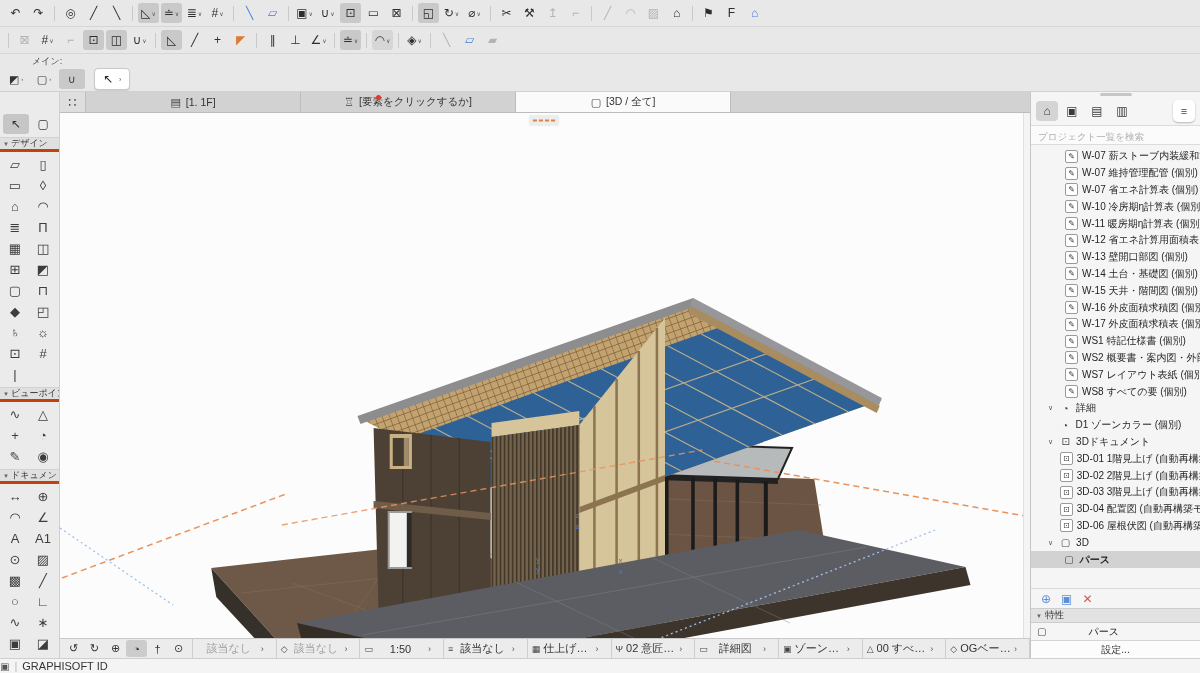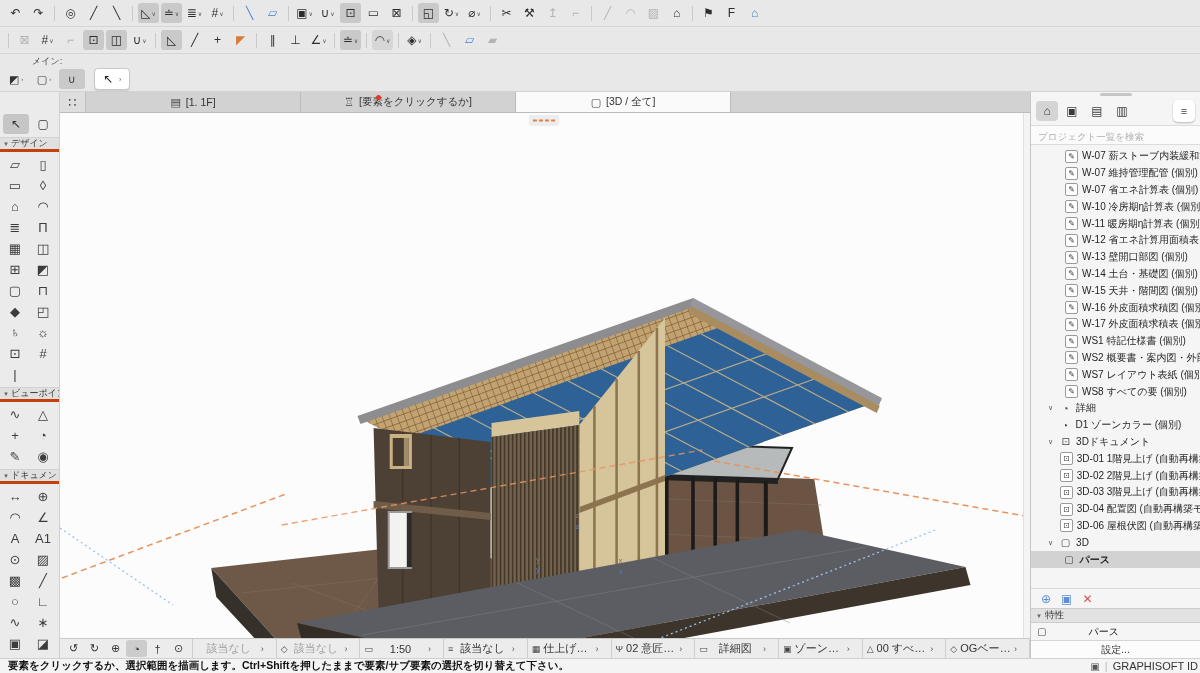--- a/index.html
+++ b/index.html
@@ -941,20 +941,19 @@
       </div>
       <div class="proprow">
         <span class="picon">▢</span>
         <span>パース</span>
       </div>
       <div class="propset">設定...</div>
     </div>
   </div>
 
   <div class="statusbar">
-    <div class="statusmsg">要素をクリックするか、選択範囲を描画します。Ctrl+Shiftを押したままで要素/サブ要素の選択を切り替えて下さい。</div>
     <div class="brand">
       <span class="bicon">▣</span>
       <span class="bsep">|</span>
       <span>GRAPHISOFT ID</span>
     </div>
   </div>
 </div>
 
 </body></html>

